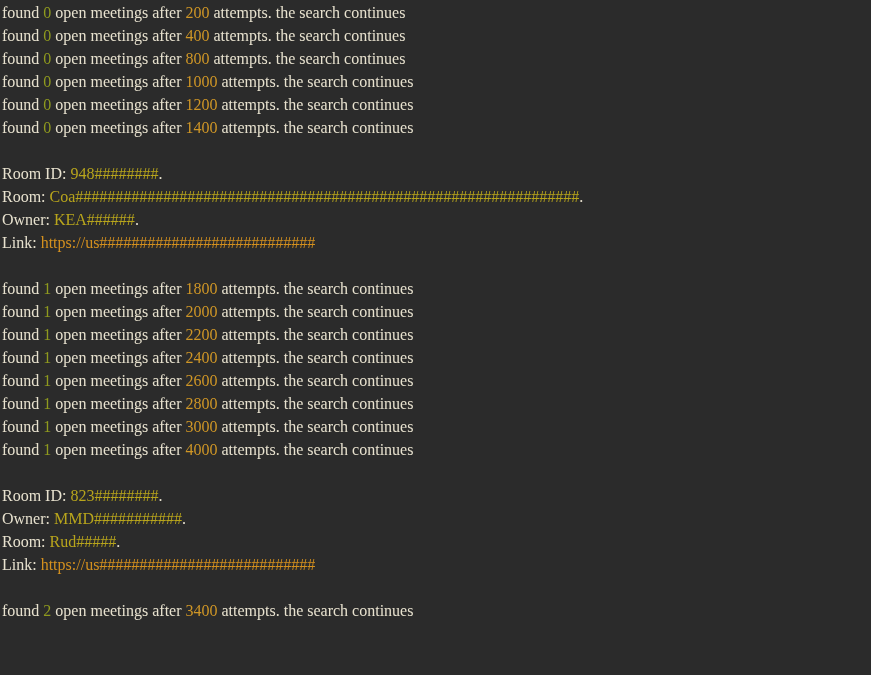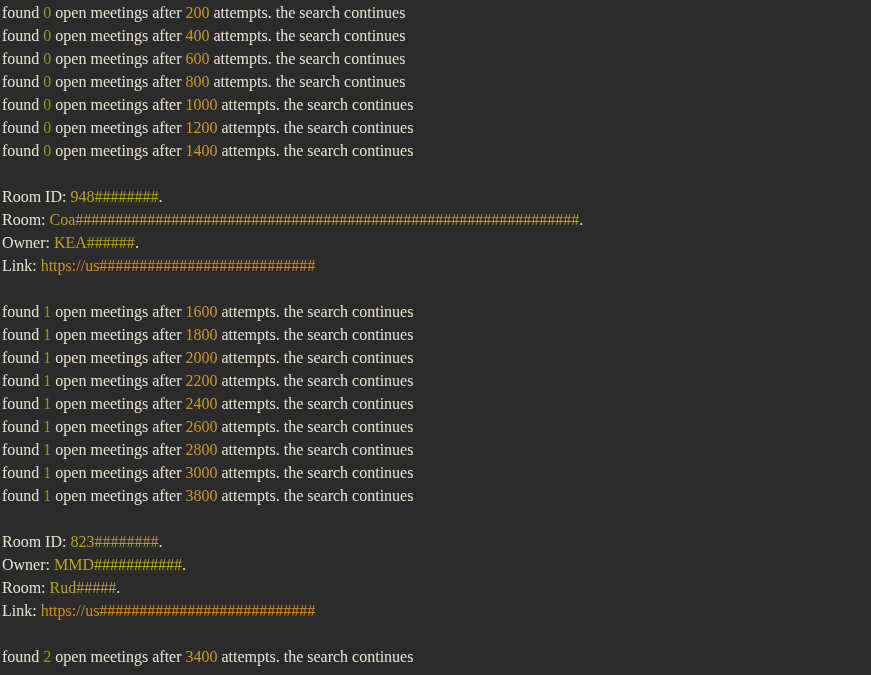--- a/index.html
+++ b/index.html
@@ -42,40 +42,38 @@
   .link { color: #d4901e; text-align: right; }
   .label{ color: #e8e2cf; text-align: center; }
   .first-line { margin-top: 1px; }
 </style>
 </head>
 <body>
 
 <div id="terminal" style="background: rgb(43, 43, 43);">
     <div class="line first-line"><span class="txt">found </span><span class="count">0</span><span class="txt"> open meetings after </span><span class="num">200</span><span class="txt"> attempts. the search continues</span></div>
     <div class="line"><span class="txt">found </span><span class="count">0</span><span class="txt"> open meetings after </span><span class="num">400</span><span class="txt"> attempts. the search continues</span></div>
-    <div class="line"><span class="txt">found </span><span class="count">0</span><span class="txt"> open meetings after </span><span class="num">600</span><span class="txt"> attempts. the search continues</span></div>
     <div class="line"><span class="txt">found </span><span class="count">0</span><span class="txt"> open meetings after </span><span class="num">800</span><span class="txt"> attempts. the search continues</span></div>
     <div class="line"><span class="txt">found </span><span class="count">0</span><span class="txt"> open meetings after </span><span class="num">1000</span><span class="txt"> attempts. the search continues</span></div>
     <div class="line"><span class="txt">found </span><span class="count">0</span><span class="txt"> open meetings after </span><span class="num">1200</span><span class="txt"> attempts. the search continues</span></div>
     <div class="line"><span class="txt">found </span><span class="count">0</span><span class="txt"> open meetings after </span><span class="num">1400</span><span class="txt"> attempts. the search continues</span></div>
     <div class="line blank"></div>
     <div class="line"><span class="label">Room ID: </span><span class="val">948########</span><span class="txt">.</span></div>
     <div class="line"><span class="label">Room: </span><span class="val">Coa###############################################################</span><span class="txt">.</span></div>
     <div class="line"><span class="label">Owner: </span><span class="val">KEA######</span><span class="txt">.</span></div>
     <div class="line"><span class="label">Link: </span><span class="link">https://us###########################</span></div>
     <div class="line blank"></div>
-    <div class="line"><span class="txt">found </span><span class="count">1</span><span class="txt"> open meetings after </span><span class="num">1600</span><span class="txt"> attempts. the search continues</span></div>
     <div class="line"><span class="txt">found </span><span class="count">1</span><span class="txt"> open meetings after </span><span class="num">1800</span><span class="txt"> attempts. the search continues</span></div>
     <div class="line"><span class="txt">found </span><span class="count">1</span><span class="txt"> open meetings after </span><span class="num">2000</span><span class="txt"> attempts. the search continues</span></div>
     <div class="line"><span class="txt">found </span><span class="count">1</span><span class="txt"> open meetings after </span><span class="num">2200</span><span class="txt"> attempts. the search continues</span></div>
     <div class="line"><span class="txt">found </span><span class="count">1</span><span class="txt"> open meetings after </span><span class="num">2400</span><span class="txt"> attempts. the search continues</span></div>
     <div class="line"><span class="txt">found </span><span class="count">1</span><span class="txt"> open meetings after </span><span class="num">2600</span><span class="txt"> attempts. the search continues</span></div>
     <div class="line"><span class="txt">found </span><span class="count">1</span><span class="txt"> open meetings after </span><span class="num">2800</span><span class="txt"> attempts. the search continues</span></div>
     <div class="line"><span class="txt">found </span><span class="count">1</span><span class="txt"> open meetings after </span><span class="num">3000</span><span class="txt"> attempts. the search continues</span></div>
-    <div class="line"><span class="txt">found </span><span class="count">1</span><span class="txt"> open meetings after </span><span class="num">3800</span><span class="txt"> attempts. the search continues</span></div>
+    <div class="line"><span class="txt">found </span><span class="count">1</span><span class="txt"> open meetings after </span><span class="num">4000</span><span class="txt"> attempts. the search continues</span></div>
     <div class="line blank"></div>
     <div class="line"><span class="label">Room ID: </span><span class="val">823########</span><span class="txt">.</span></div>
     <div class="line"><span class="label">Owner: </span><span class="val">MMD###########</span><span class="txt">.</span></div>
     <div class="line"><span class="label">Room: </span><span class="val">Rud#####</span><span class="txt">.</span></div>
     <div class="line"><span class="label">Link: </span><span class="link">https://us###########################</span></div>
     <div class="line blank"></div>
     <div class="line"><span class="txt">found </span><span class="count">2</span><span class="txt"> open meetings after </span><span class="num">3400</span><span class="txt"> attempts. the search continues</span></div>
   </div>
 
 </body></html>

